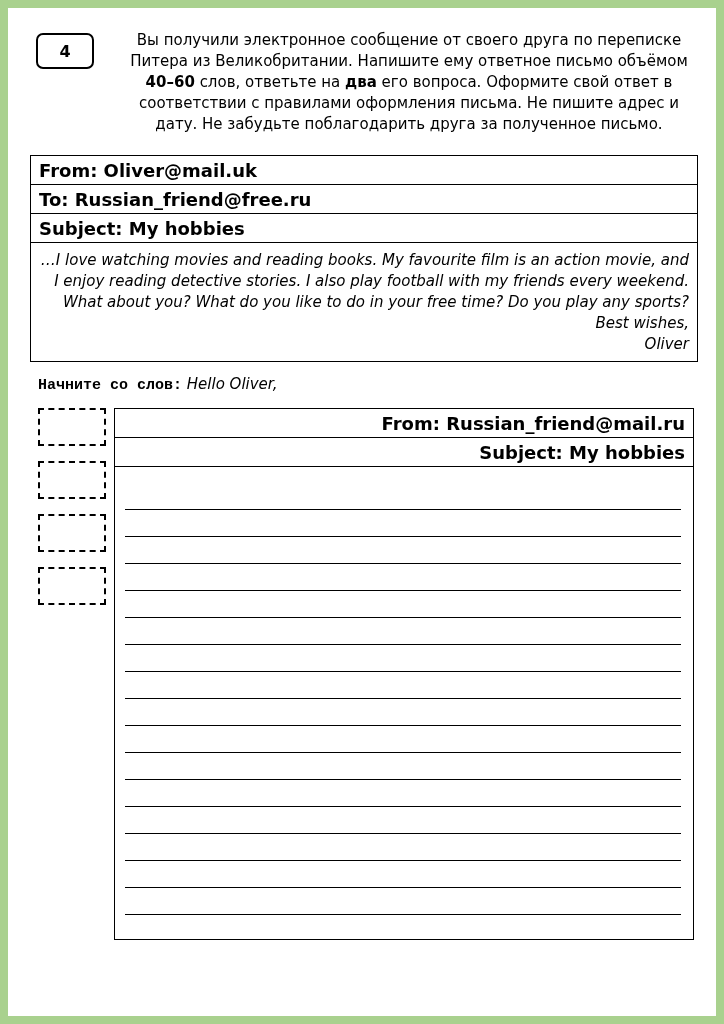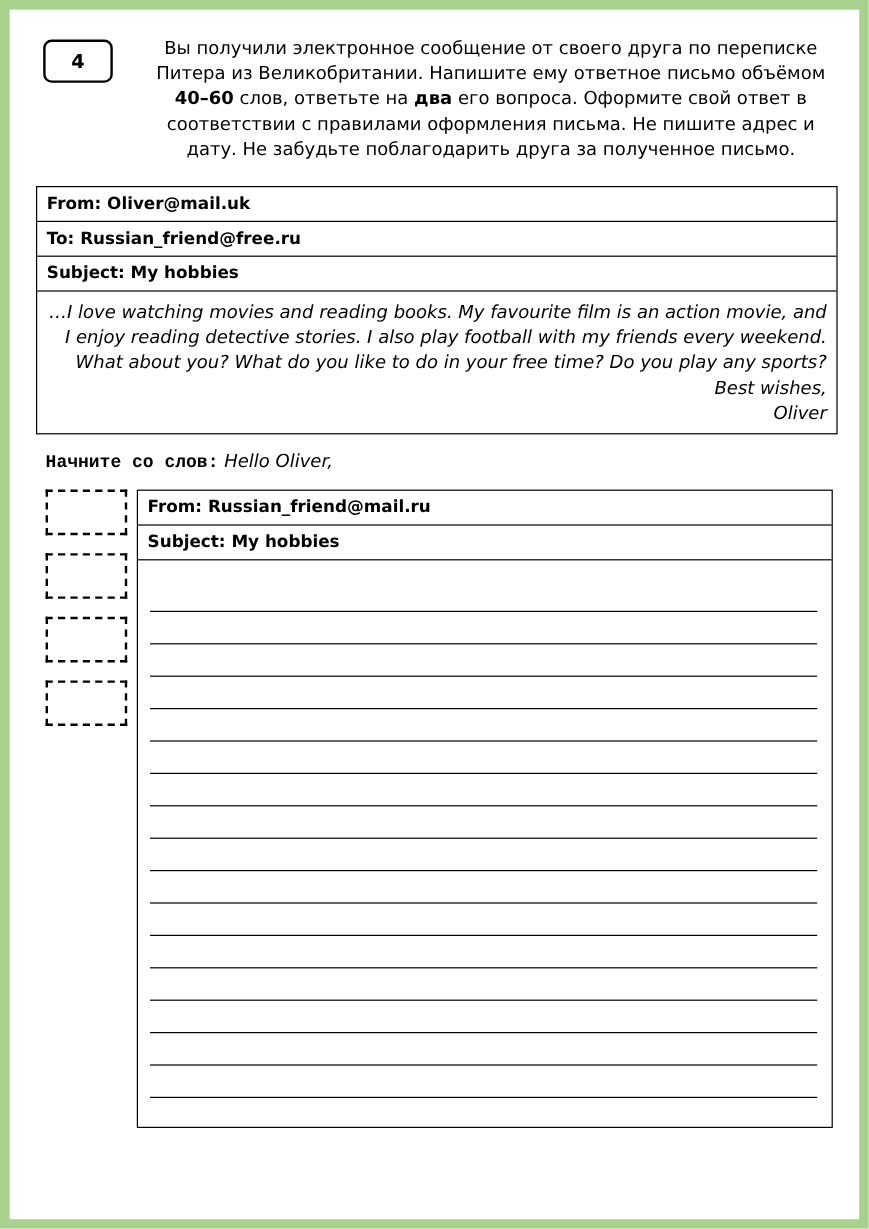--- a/index.html
+++ b/index.html
@@ -36,38 +36,38 @@
   .instructions b { font-weight: bold; }
 
   
   .email-box {
     border: 1px solid #000;
     margin-top: 20px;
     width: 668px;
   }
   .hdr-row {
     border-bottom: 1px solid #000;
-    font-weight: bold; font-size: 14px;
+    font-weight: bold; font-size: 18px;
     padding: 5px 8px 4px 8px;
     line-height: 19px;
   }
   .email-body {
     font-style: italic; font-size: 15px; line-height: 21px;
     padding: 7px 8px 6px 8px;
     text-align: right;
   }
   .email-body .para { margin: 0; }
 
   
   .start-line { margin-top: 13px; font-size: 15px; padding-left: 8px; }
   .start-label { font-weight: bold; font-family: Liberation Mono, monospace; }
   .start-value { font-style: italic; }
 
   
-  .answer-section { display: flex; margin-top: 14px; }
+  .answer-section { display: flex; margin-top: 14px; text-align: right; }
   .mark-boxes { width: 84px; flex-shrink: 0; padding-left: 8px; }
   .mark-box {
     width: 68px; height: 38px;
     border: 2px dashed #000;
     margin-bottom: 15px;
     background: #fff;
   }
   .answer-table {
     flex: 1;
     border: 1px solid #000;

